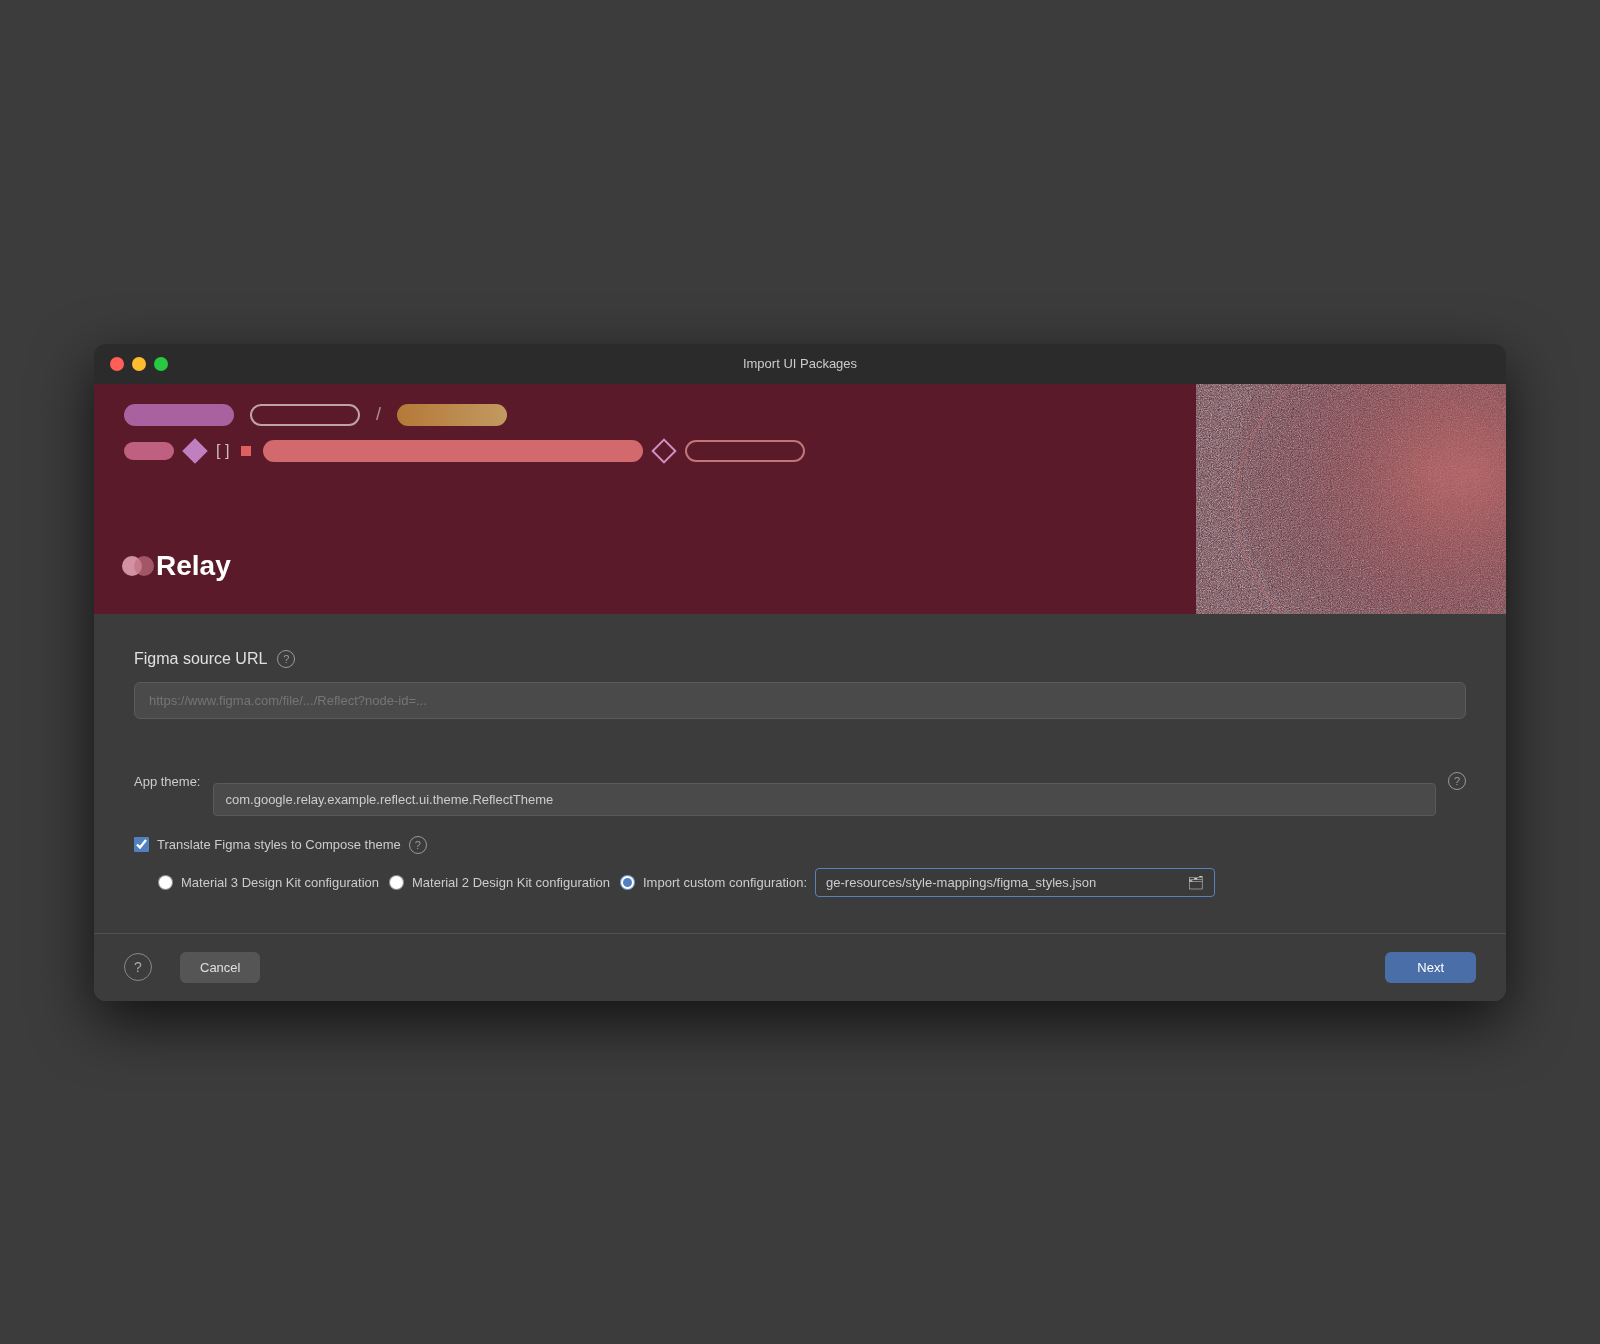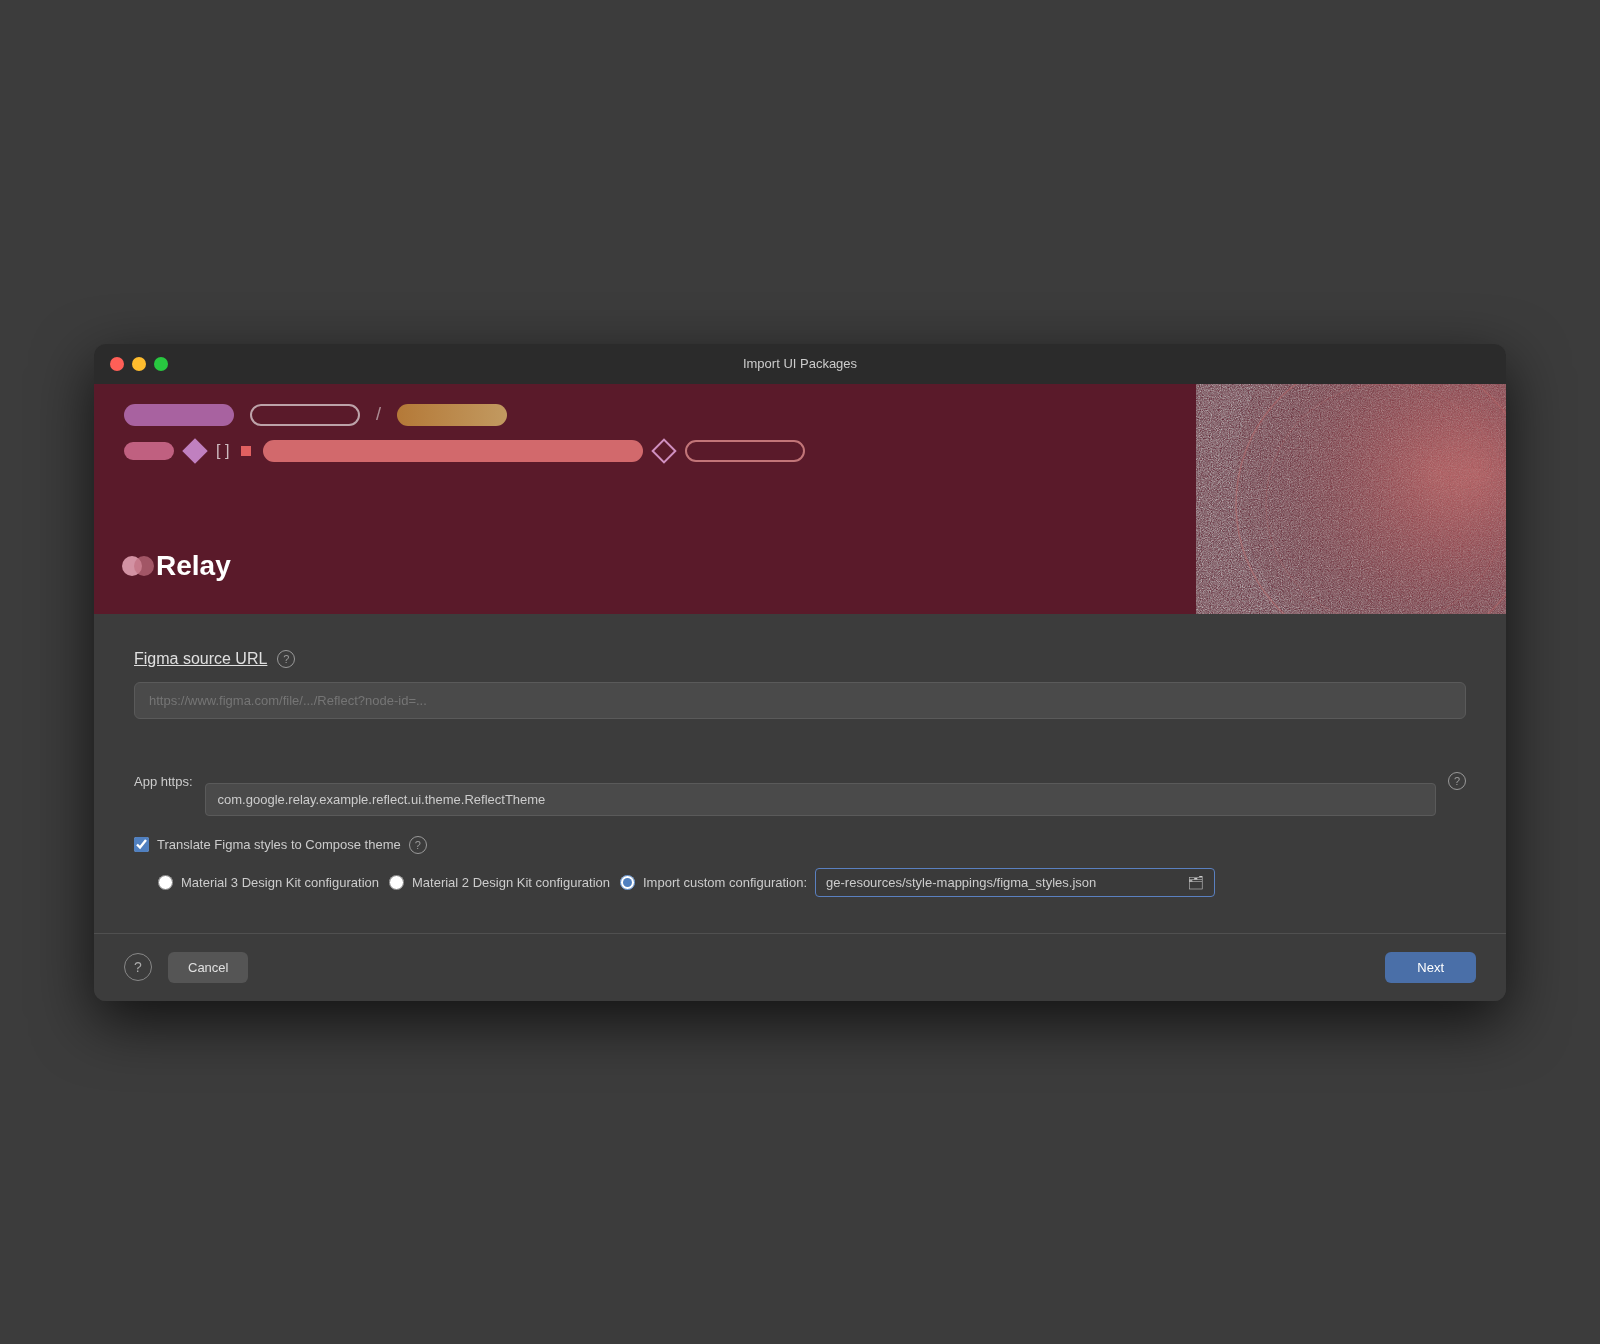--- a/index.html
+++ b/index.html
@@ -162,21 +162,20 @@
     .section-label {
       display: flex;
       align-items: center;
       gap: 10px;
       margin-bottom: 14px;
     }
     .section-title {
       color: #e0e0e0;
       font-size: 16px;
       font-weight: 500;
-      text-decoration: underline;
     }
     .help-icon {
       width: 18px; height: 18px;
       border-radius: 50%;
       border: 1.5px solid #999;
       display: flex;
       align-items: center;
       justify-content: center;
       color: #999;
       font-size: 11px;
@@ -312,20 +311,21 @@
       justify-content: center;
     }
     .cancel-btn {
       background: #555;
       border: none;
       border-radius: 6px;
       padding: 8px 20px;
       color: #e0e0e0;
       font-size: 13px;
       cursor: pointer;
+      margin-left: 12px;
     }
     .next-btn {
       background: #4a6fa8;
       border: none;
       border-radius: 6px;
       padding: 8px 32px;
       color: #fff;
       font-size: 13px;
       font-weight: 500;
       cursor: pointer;
@@ -400,21 +400,21 @@
   <div class="content">
     
     <div class="section-label">
       <span class="section-title">Figma source URL</span>
       <div class="help-icon">?</div>
     </div>
     <input type="text" class="url-input" placeholder="https://www.figma.com/file/.../Reflect?node-id=..." style="">
 
     
     <div class="form-row">
-      <span class="form-label">App https:</span>
+      <span class="form-label">App theme:</span>
       <input type="text" class="theme-input" value="com.google.relay.example.reflect.ui.theme.ReflectTheme" style="">
       <div class="help-icon">?</div>
     </div>
 
     
     <div class="checkbox-row">
       <input type="checkbox" checked="" id="translate-cb" style="">
       <label class="checkbox-label" for="translate-cb">
         <span>Translate Figma styles to Compose theme</span>
         <div class="help-icon">?</div>

